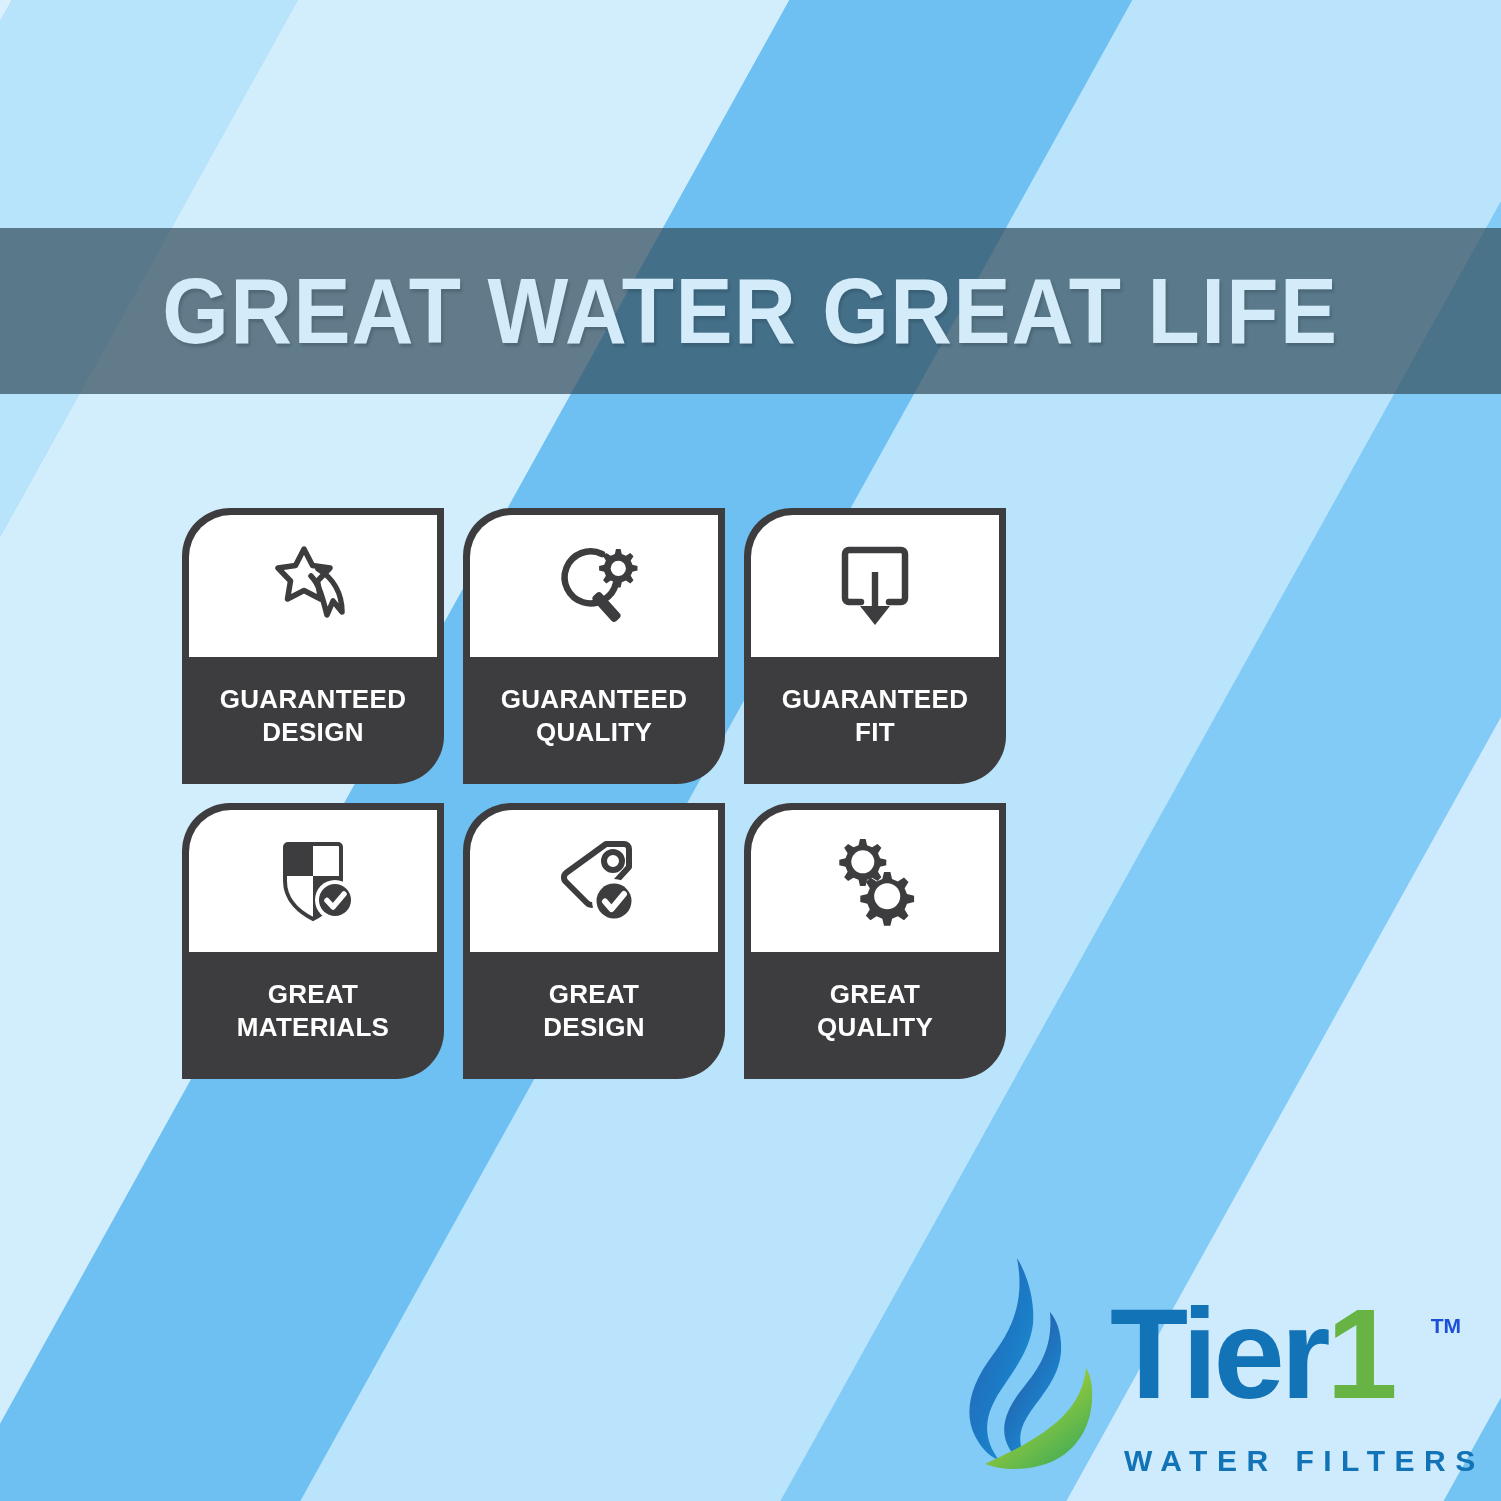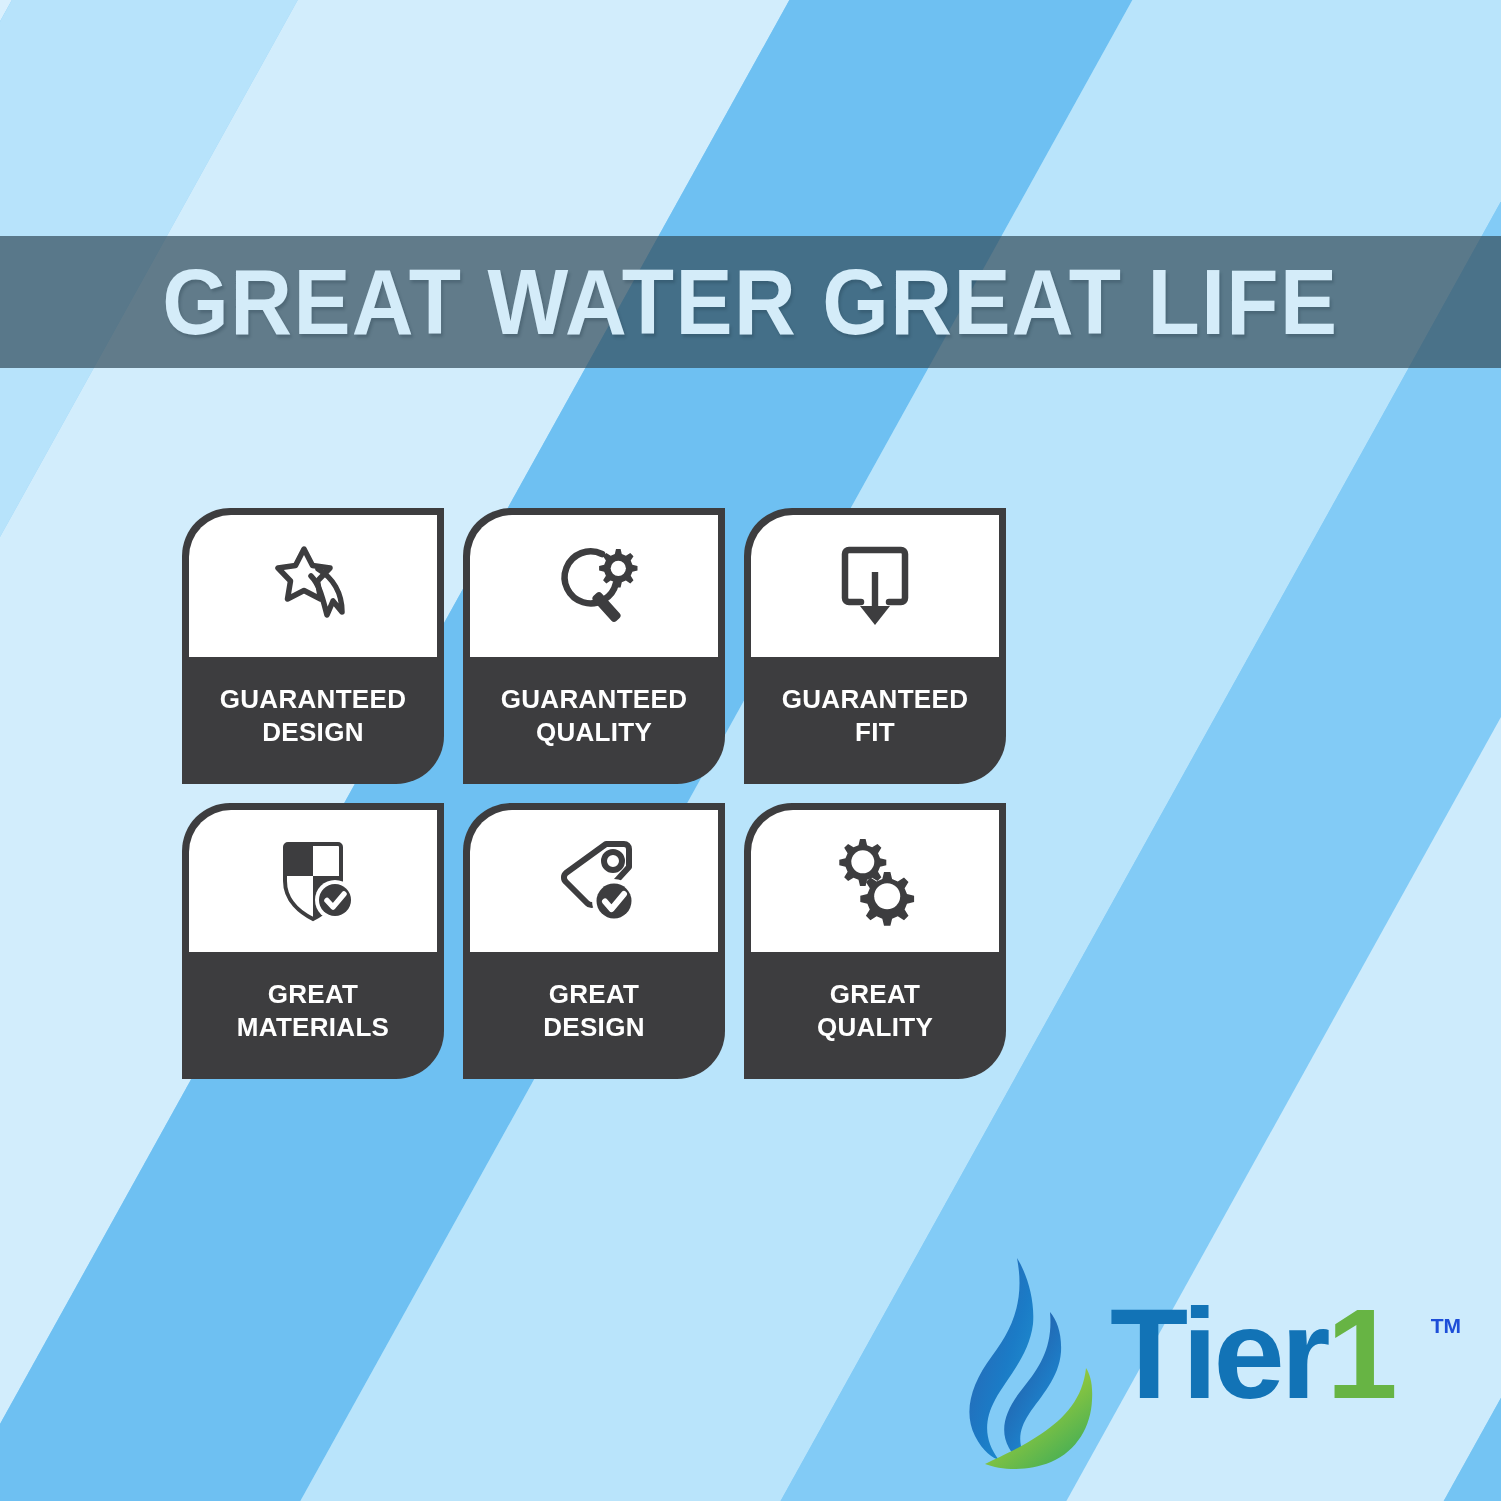--- a/index.html
+++ b/index.html
@@ -20,23 +20,23 @@
   .bg-layer {
     position: absolute;
     inset: 0;
     overflow: hidden;
   }
 
   
   .banner {
     position: absolute;
     left: 0;
-    top: 236px;
+    top: 228px;
     width: 1501px;
-    height: 132px;
+    height: 166px;
     background: rgba(52, 79, 94, 0.72);
     display: flex;
     align-items: center;
     justify-content: center;
     overflow: hidden;
   }
   .banner-title {
     font-family: "Liberation Sans Narrow", "Liberation Sans", sans-serif;
     font-weight: 700;
     font-size: 92px;
@@ -334,17 +334,18 @@
 
       <path d="M131 116 C128 146 110 166 86 182 C62 198 42 206 30 212
                C46 218 72 220 96 210 C122 199 136 174 137 148 C138 132 135 122 131 116 Z" fill="url(#gGreen)"></path>
     </svg>
 
     <div class="logo-text">
       <div class="logo-word">
         <span class="logo-tier">Tier</span><span class="logo-one">1</span>
       </div>
       <div class="logo-tm">TM</div>
+      <div class="logo-sub">WATER FILTERS</div>
     </div>
 
   </div>
 
 </div>
 
 </body></html>

